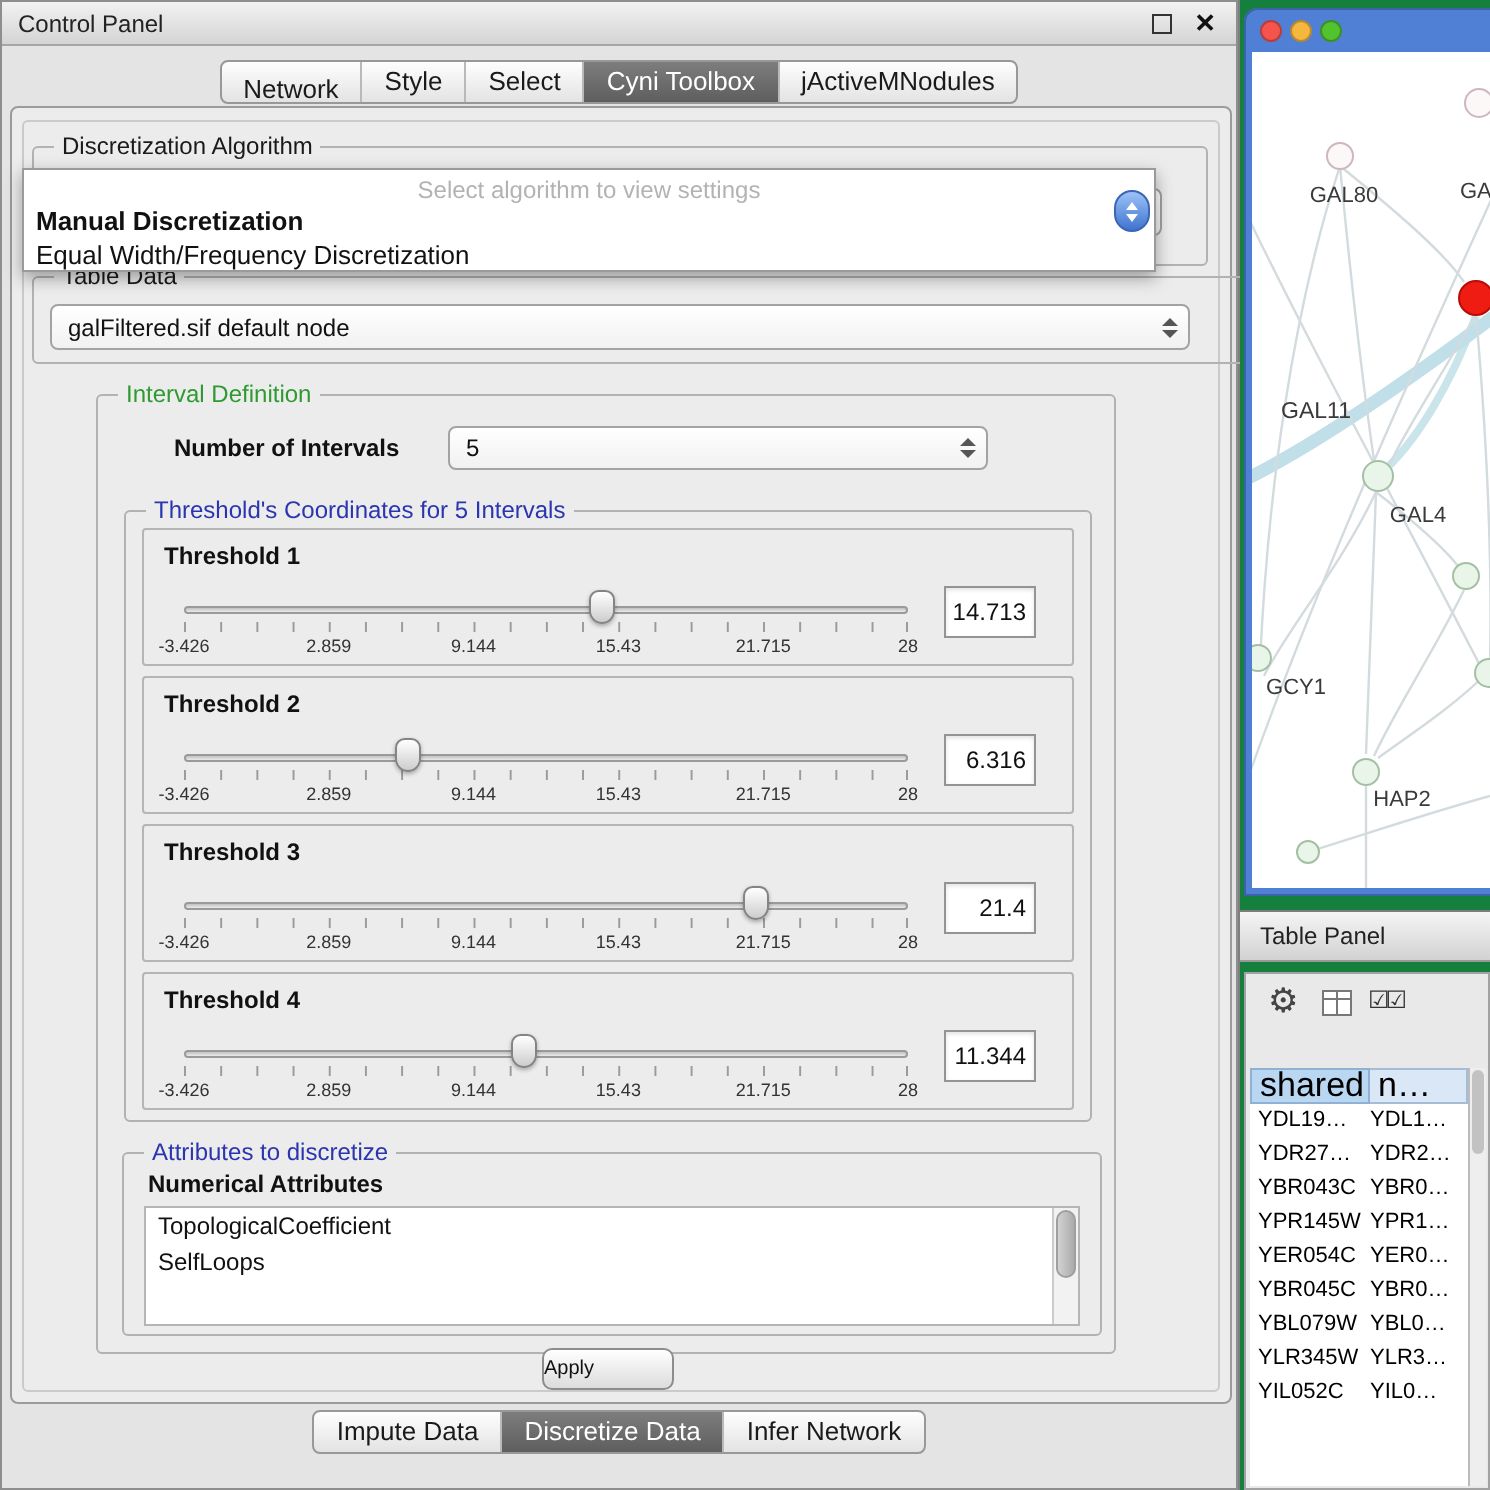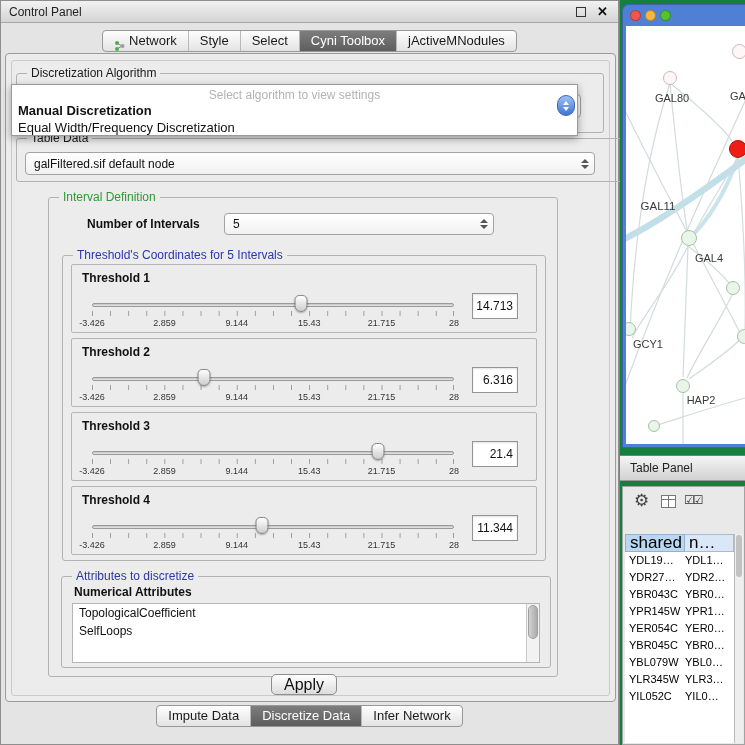--- a/index.html
+++ b/index.html
@@ -14,21 +14,21 @@
               background:linear-gradient(#f2f2f2,#d4d4d4); border-bottom:1px solid #a6a6a6; }
   .titlebar .title { position:absolute; left:8px; top:0; line-height:22px; font-size:12px; color:#222; }
   .float-icon { position:absolute; right:32px; top:6px; width:10px; height:10px; border:1.5px solid #333; cursor:pointer; }
   .close-icon { position:absolute; right:10px; top:0; line-height:22px; font-size:13px; font-weight:bold; color:#111; cursor:pointer; }
 
   .tabs-row { position:absolute; left:0; top:29px; width:100%; display:flex; justify-content:center; }
   .bottom-tabs { position:absolute; left:0; top:704px; width:100%; display:flex; justify-content:center; }
   .seg-control { display:flex; height:22px; background:linear-gradient(#fefefe,#e3e3e3);
                  border:1px solid #989898; border-radius:4px; overflow:hidden; font-size:13px; color:#1a1a1a; }
   .seg { padding:0 11px; line-height:20px; border-left:1px solid #b9b9b9; cursor:pointer;
-         display:flex; align-items:flex-end; gap:4px; white-space:nowrap; }
+         display:flex; align-items:flex-start; gap:4px; white-space:nowrap;flex-direction:column; }
   .seg:first-child { border-left:none; }
   .seg.selected { background:linear-gradient(#7d7d7d,#5e5e5e); color:#fff; }
   .net-icon { width:11px; height:11px; }
 
   .main-panel { position:absolute; left:4px; top:52px; width:611px; height:649px;
                 background:#ececec; border:1px solid #9b9b9b; border-radius:4px; }
   .inner-outline { position:absolute; left:5px; top:6px; right:5px; bottom:5px;
                    border:1px solid #cacaca; border-radius:3px; pointer-events:none; }
 
   .group { position:absolute; border:1px solid #b2b2b2; border-radius:3px; }
@@ -77,21 +77,21 @@
           text-align:right; padding-right:4px; color:#111; box-shadow:inset 0 1px 2px rgba(0,0,0,.12); }
 
   .listbox { position:absolute; background:#fff; border:1px solid #b5b5b5; overflow:hidden; }
   .listbox .item { font-size:12px; padding:1px 6px; color:#111; line-height:16px; cursor:pointer; }
   .lb-scroll { position:absolute; right:0; top:0; bottom:0; width:13px; background:#f2f2f2; border-left:1px solid #ccc; }
   .lb-thumb { position:absolute; left:1px; right:1px; top:1px; height:34px;
               background:linear-gradient(to right,#d2d2d2,#ababab); border:1px solid #9f9f9f; border-radius:5px; cursor:grab; }
 
   .apply-btn { position:absolute; left:265px; top:620px; width:66px; height:21px;
                background:linear-gradient(#ffffff,#dcdcdc); border:1px solid #8d8d8d; border-radius:5px;
-               font-size:16px; text-align:center; line-height:19px; color:#111; cursor:pointer; }
+               font-size:10px; line-height:19px; color:#111; cursor:pointer; }
 
   
   .right-region { position:absolute; left:620px; top:0; width:125px; height:745px; background:#15803d; }
   .network-window { position:absolute; left:2px; top:4px; width:126px; height:444px;
                     background:#4f80d5; border-radius:7px 0 0 0; box-shadow:inset 0 0 0 1px #3c62a8; }
   .light { position:absolute; top:6px; width:11px; height:11px; border-radius:50%;
            border:1px solid rgba(0,0,0,.25); cursor:pointer; }
   .light.red    { left:8px;  background:#f5544d; }
   .light.yellow { left:23px; background:#f6b73e; }
   .light.green  { left:38px; background:#52c22e; }

